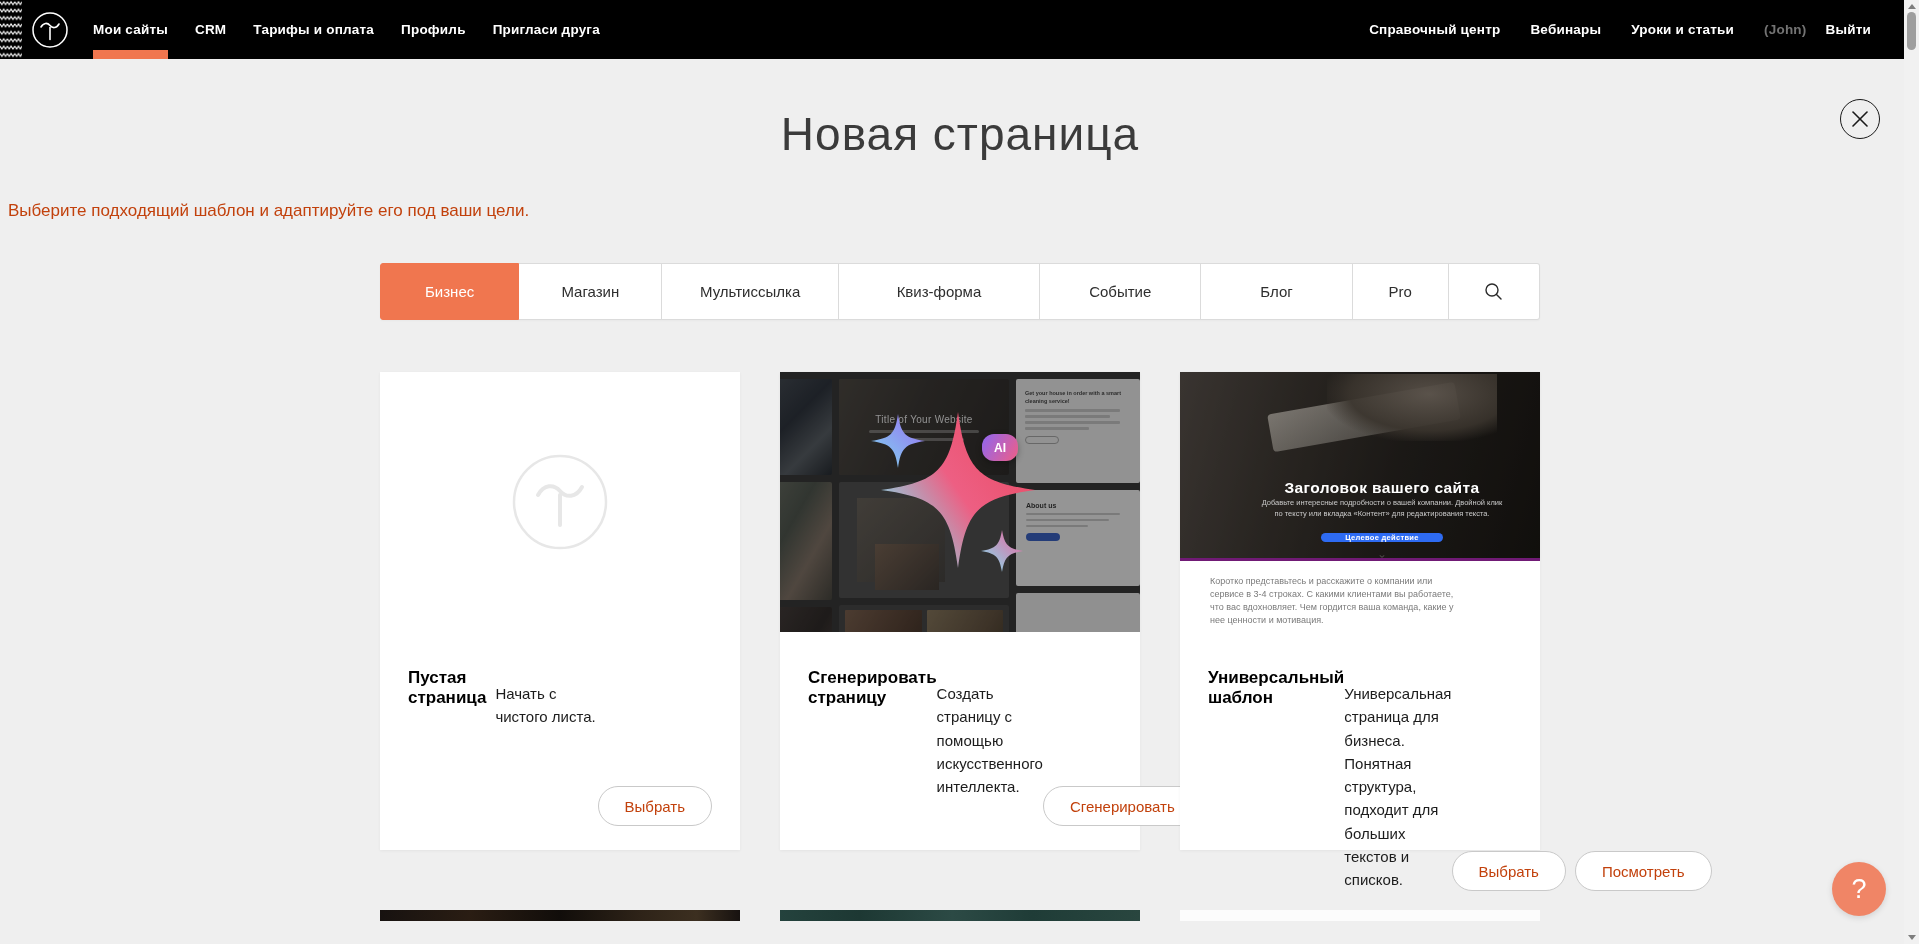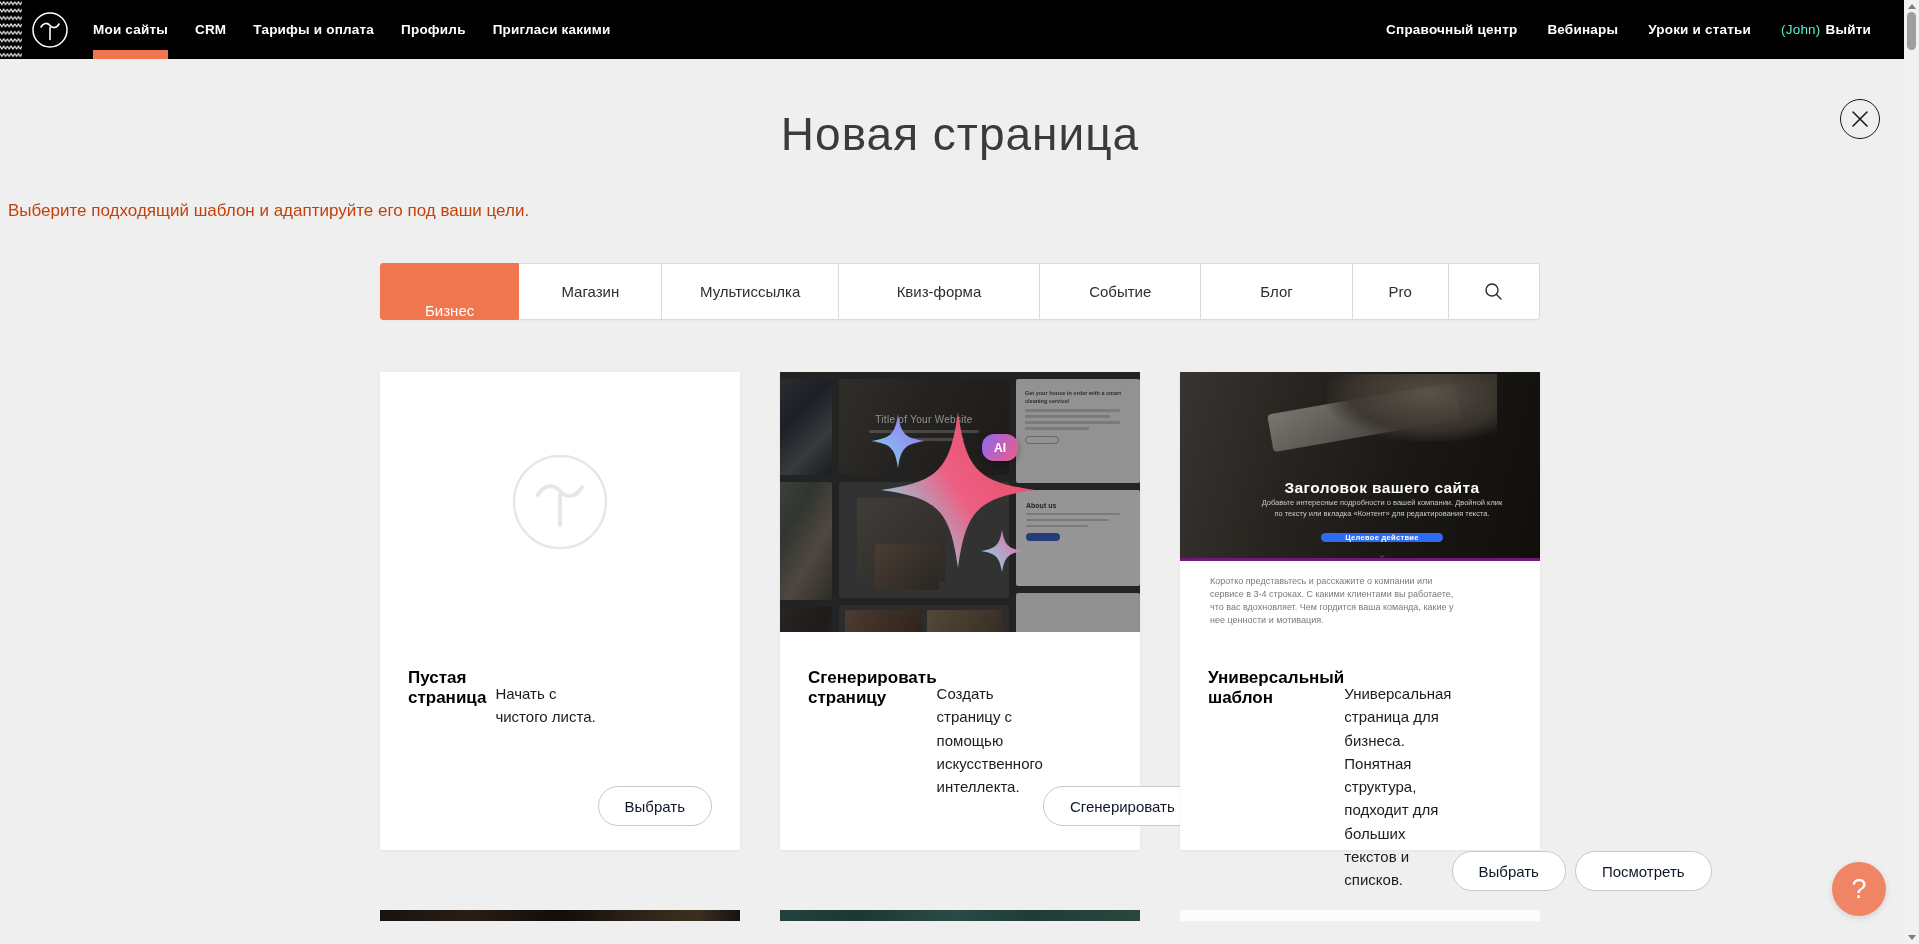--- a/index.html
+++ b/index.html
@@ -22,21 +22,21 @@
   .nav-left { display:flex; align-items:stretch; gap:27px; margin-left:24px; }
   .nav-right { display:flex; align-items:center; gap:30px; margin-left:auto; }
   .nav-item {
     color:#fff; font-size:13.5px; font-weight:600; letter-spacing:.2px;
     display:flex; align-items:center; position:relative; cursor:pointer;
     white-space:nowrap;
   }
   .nav-item .active-bar {
     position:absolute; left:0; right:0; bottom:0; height:9px; background:#f0764f;
   }
-  .user-name { color:#5eead4; font-weight:400; margin-right:5px; }
+  .user-name { color:#737373; font-weight:700; margin-right:19px; }
 
   
   .scrollbar {
     position:absolute; top:0; right:0; width:15px; height:944px;
     background:#f1f1f1; z-index:40;
   }
   .scroll-thumb {
     position:absolute; top:12px; left:3px; width:9px; height:38px;
     background:#9e9e9e; border-radius:5px;
   }
@@ -78,40 +78,40 @@
   
   .tabs {
     margin-top:42px; display:flex; height:57px; border-radius:3px;
     box-shadow:0 1px 2px rgba(0,0,0,.03);
   }
   .tab {
     background:#fff; border:1px solid #dbdbdb; border-left:none;
     display:flex; align-items:center; justify-content:center;
     font-size:15px; color:#2e2e2e; cursor:pointer; white-space:nowrap;
   }
-  .tab:first-child { border-left:1px solid #dbdbdb; border-radius:3px 0 0 3px;align-items:flex-end; }
+  .tab:first-child { border-left:1px solid #dbdbdb; border-radius:3px 0 0 3px; }
   .tab:last-child { border-radius:0 3px 3px 0; }
   .tab.active {
     background:#f0764f; border-color:#f0764f; color:#fff;
   }
 
   
   .cards { margin-top:52px; display:flex; gap:40px; }
   .card {
     width:360px; height:478px; background:#fff; display:flex; flex-direction:column;
     box-shadow:0 1px 3px rgba(0,0,0,.05);
   }
   .card-preview { height:260px; overflow:hidden; position:relative; flex:0 0 260px; }
   .card-body { flex:1; padding:36px 28px 24px; display:flex; flex-direction:row; }
   .card-title { font-size:17px; font-weight:700; color:#000; }
   .card-desc { margin-top:14px; font-size:15px; line-height:1.55; color:#1c1c1c; }
   .card-actions { margin-top:auto; display:flex; gap:9px; }
   .pill-btn {
     height:40px; padding:0 26px; border-radius:20px; border:1px solid #c9c9c9;
-    background:#fff; font-size:15px; color:#0f172a; cursor:pointer;
+    background:#fff; font-size:15px; color:#c2410c; cursor:pointer;
     display:flex; align-items:center; justify-content:center;
     font-family:"Liberation Sans","DejaVu Sans",sans-serif;
   }
 
   
   .blank-preview { background:#fff; display:flex; align-items:center; justify-content:center; height:100%; }
 
   
   .ai-preview { background:#2d2d2d; height:100%; }
   .ai-grid { position:absolute; inset:0; display:flex; gap:7px; padding:7px 0 0 0; }
@@ -222,21 +222,21 @@
     <div class="nav-item">
       <span>CRM</span>
     </div>
     <div class="nav-item">
       <span>Тарифы и оплата</span>
     </div>
     <div class="nav-item">
       <span>Профиль</span>
     </div>
     <div class="nav-item">
-      <span>Пригласи какими</span>
+      <span>Пригласи друга</span>
     </div>
   </nav>
 
   <nav class="nav-right">
     <div class="nav-item">
       <span>Справочный центр</span>
     </div>
     <div class="nav-item">
       <span>Вебинары</span>
     </div>

